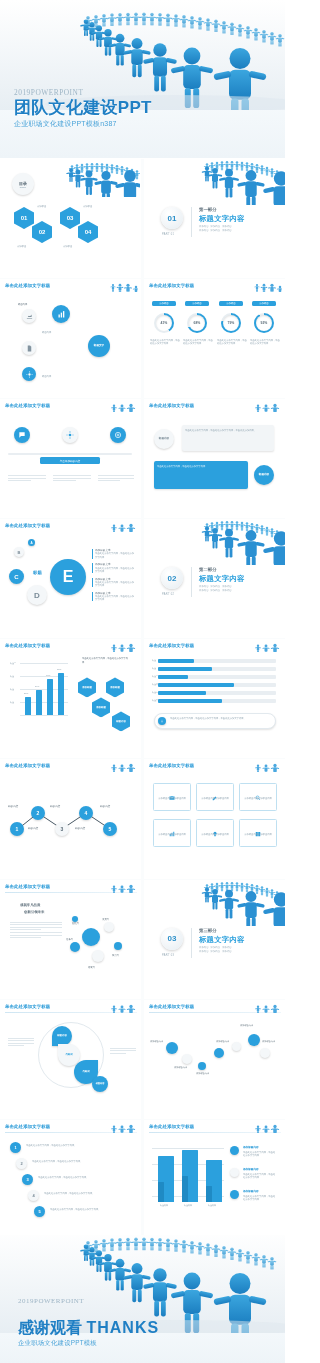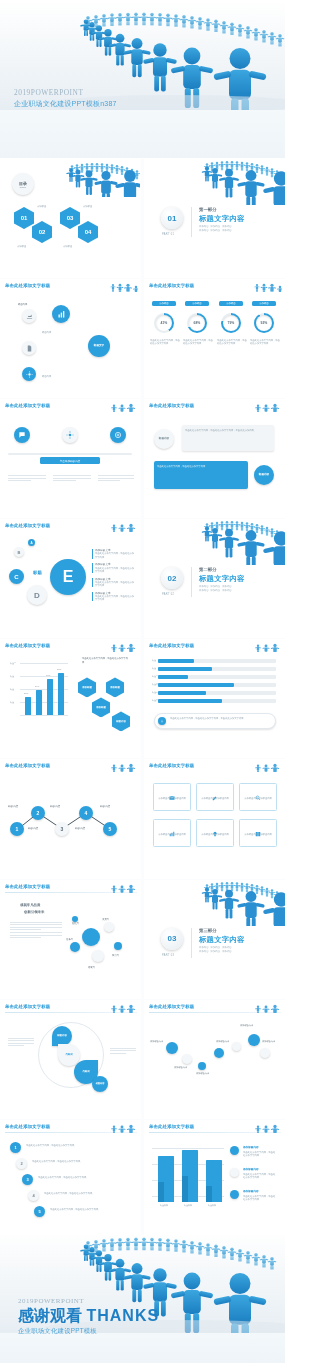--- a/index.html
+++ b/index.html
@@ -54,21 +54,21 @@
     position:absolute; left:0; top:1235px; width:285px; height:128px;
     background:linear-gradient(180deg,#ffffff 0%,#f7fbfd 60%,#eef4f8 100%);
     overflow:hidden;
   }
   .closing .crowd { position:absolute; left:0; top:-6px; width:285px; height:104px; }
   .closing-text { position:absolute; left:18px; top:62px; }
   .closing-kicker {
     font-family:"Liberation Serif","DejaVu Serif",serif;
     font-size:7px; color:#9fb6c6; letter-spacing:.5px;
   }
-  .closing-h1 { font-size:16px; font-weight:bold; color:#1f7fc4; line-height:19px; margin-top:1px;}
+  .closing-h1 { font-size:16px; font-weight:bold; color:#1f7fc4; line-height:19px; margin-top:13px;}
   .closing-h1 .en { letter-spacing:1px; }
   .closing-sub { font-size:6.4px; color:#4aa3d8; margin-top:2px; letter-spacing:.2px;}
 
   
   .grid {
     position:absolute; left:0; top:159px; width:285px; height:1076px;
     display:grid; grid-template-columns:141px 141px; grid-auto-rows:119.1px;
     column-gap:3px; row-gap:1px; background:#fafcfd;
   }
   .cell { position:relative; background:#fff; overflow:hidden; }
@@ -277,20 +277,21 @@
             <use href="#fig"></use>
           </g>
         <g transform="translate(240,96) scale(2.5)">
             <use href="#fig"></use>
           </g>
       </g>
       <ellipse cx="175" cy="104" rx="130" ry="9" fill="#dfe8ee" opacity=".55"></ellipse>
     </svg>
     <div class="cover-text">
       <div class="cover-kicker">2019POWERPOINT</div>
+      <div class="cover-h1">团队文化建设PPT</div>
       <div class="cover-sub">企业职场文化建设PPT模板n387</div>
     </div>
   </div>
 
   <div class="grid">
 
     <div class="cell slide">
       <div class="circ white" style="left:12px;top:14px;width:22px;height:22px;flex-direction:column;">
         <b style="font-size:4px;color:#5d6e7a;">目录</b>
         <i style="font-size:2.2px;font-style:normal;color:#9aadb9;">MULU</i>

